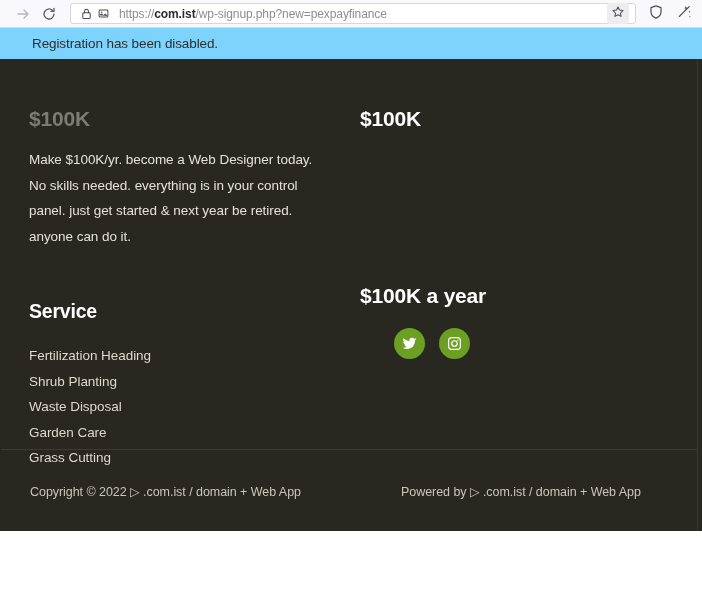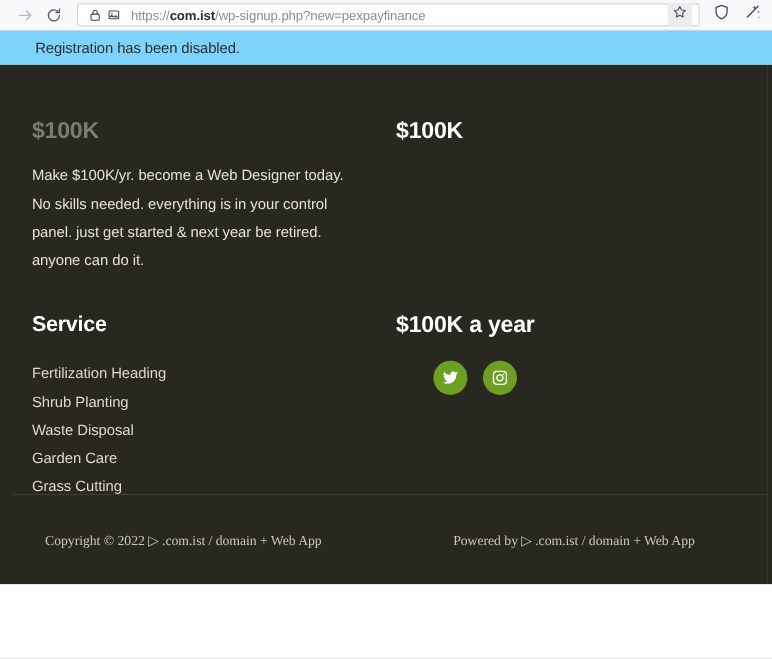--- a/index.html
+++ b/index.html
@@ -161,21 +161,21 @@
 
   .section-two {
     display: flex;
     margin-top: 35px;
   }
 
   .service-heading {
     font-size: 19.5px;
     font-weight: 700;
     color: #ffffff;
-    margin: 0 0 20px 0;
+    margin: 16px 0 20px 0;
     letter-spacing: -0.2px;
   }
   .service-list {
     list-style: none;
     margin: 0;
     padding: 0;
   }
   .service-list li {
     font-size: 13.5px;
     color: #ddd9cd;
@@ -196,29 +196,28 @@
     display: flex;
     align-items: center;
     justify-content: center;
     flex: 0 0 auto;
   }
   .social-circle svg { display: block; }
 
   
   .footer {
     position: absolute;
-    left: 12px;
+    left: 1px;
     right: 0;
     bottom: 0;
     height: 82px;
     border-top: 1px solid #3d3c33;
     box-sizing: border-box;
     display: flex;
     align-items: center;
-    font-family: Liberation Serif, serif;
   }
   .footer-left {
     width: 400px;
     flex: 0 0 auto;
     padding-left: 29px;
     box-sizing: border-box;
   }
   .footer-right {
     flex: 1 1 auto;
     box-sizing: border-box;

